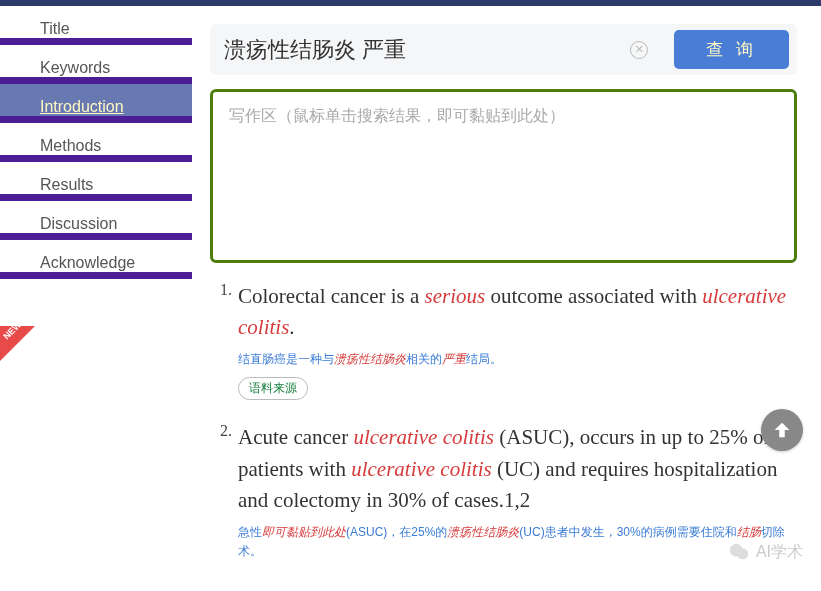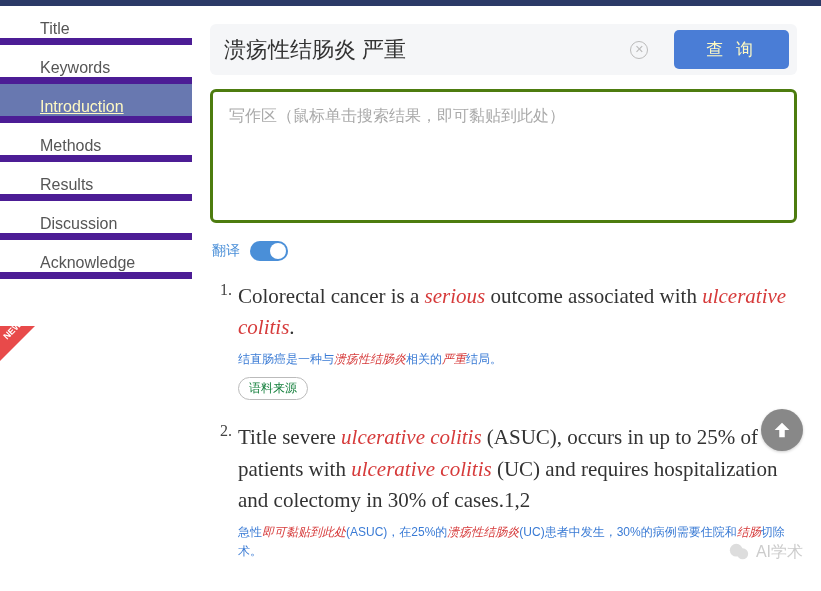--- a/index.html
+++ b/index.html
@@ -58,36 +58,30 @@
 
   <div class="main">
     <div class="search-row">
       <input class="search-input" value="溃疡性结肠炎 严重" style="">
       <div class="clear-btn">✕</div>
       <button class="query-btn">查 询</button>
     </div>
 
     <div class="writing-area">写作区（鼠标单击搜索结果，即可黏贴到此处）</div>
 
-    <div class="translate-row">
-      <span class="translate-label">翻译</span>
-      <div class="toggle">
-          <div class="toggle-knob"></div>
-        </div>
-    </div>
 
     <div class="results" id="results">
         <div class="result-item">
           <div class="result-num">1.</div>
           <div class="result-body"><div class="result-text"><span>Colorectal cancer is a </span><span class="hl-red">serious</span><span> outcome associated with </span><span class="hl-red">ulcerative colitis</span><span>.</span></div><div class="translation"><span>结直肠癌是一种与</span><span class="hl-tred">溃疡性结肠炎</span><span>相关的</span><span class="hl-tred">严重</span><span>结局。</span></div><span class="source-btn">语料来源</span></div>
         </div>
         <div class="result-item">
           <div class="result-num">2.</div>
           <div class="result-body">
-            <div class="result-text"><span>Title severe </span><span class="hl-red">ulcerative colitis</span><span> (ASUC), occurs in up to 25% of patients with </span><span class="hl-red">ulcerative colitis</span><span> (UC) and requires hospitalization and colectomy in 30% of cases.1,2</span></div>
+            <div class="result-text"><span>Acute cancer </span><span class="hl-red">ulcerative colitis</span><span> (ASUC), occurs in up to 25% of patients with </span><span class="hl-red">ulcerative colitis</span><span> (UC) and requires hospitalization and colectomy in 30% of cases.1,2</span></div>
             <div class="translation"><span>急性</span><span class="hl-tred">即可黏贴到此处</span><span>(ASUC)，在25%的</span><span class="hl-tred">溃疡性结肠炎</span><span>(UC)患者中发生，30%的病例需要住院和</span><span class="hl-tred">结肠</span><span>切除术。</span></div>
           </div>
         </div>
       </div>
   </div>
 </div>
 
 <div class="scroll-top">
   <svg viewBox="0 0 24 24">
       <path d="M12 4l-8 8h5v8h6v-8h5z"></path>

